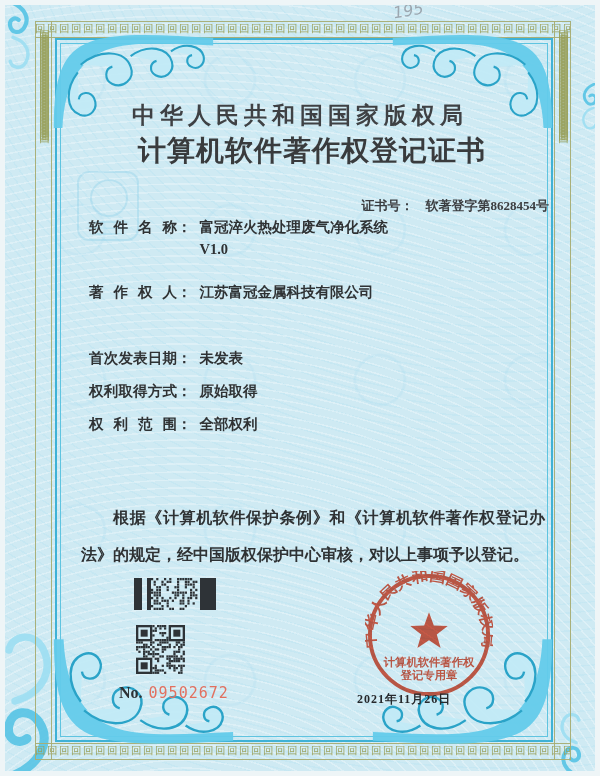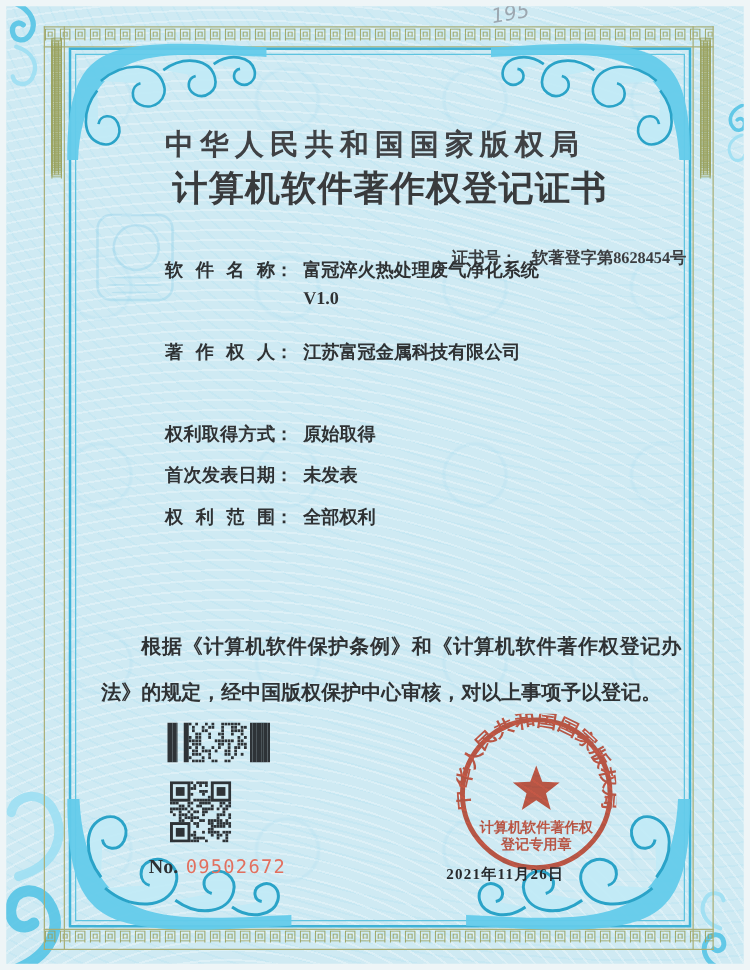--- a/index.html
+++ b/index.html
@@ -36,21 +36,21 @@
   .swirl{position:absolute;opacity:.85;}
   
   .pen-mark{position:absolute;left:388px;top:-4px;font-family:"DejaVu Sans",sans-serif;
     font-style:italic;font-size:16px;color:#8b919a;opacity:.75;transform:rotate(-10deg);}
   .title1{position:absolute;left:0;right:0;top:95px;text-align:center;
     font-size:23px;font-weight:600;letter-spacing:5px;color:#3f4144;}
   .title2{position:absolute;left:0;right:0;top:127px;text-align:center;
     font-size:28px;font-weight:700;letter-spacing:1px;color:#393b3d;margin-left:24px;}
   .certline{position:absolute;right:46px;top:192px;font-size:13px;font-weight:700;color:#3b3d40;}
   .certline .num{margin-left:12px;}
-  .fields{position:absolute;left:84px;top:201px;width:450px;color:#2f3234;margin-left:43px;}
+  .fields{position:absolute;left:84px;top:211px;width:450px;color:#2f3234;}
   .field-row{font-size:14.5px;font-weight:700;line-height:22px;}
   .field-row.gap-lg{margin-bottom:44px;}
   .field-row.gap-md{margin-bottom:21px;}
   .field-row.gap-sm{margin-bottom:11px;}
   .field-label{display:inline-block;width:88px;text-align:justify;text-align-last:justify;vertical-align:top;}
   .field-colon{vertical-align:top;}
   .field-value{display:inline-block;margin-left:8px;vertical-align:top;}
   .statement{position:absolute;left:76px;right:50px;top:494px;font-size:16px;font-weight:600;
     line-height:37px;color:#2f3234;text-indent:2em;text-align:justify;}
   .barcode{position:absolute;left:127px;top:573px;}
@@ -138,22 +138,22 @@
 
   <div class="title1">中华人民共和国国家版权局</div>
   <div class="title2">计算机软件著作权登记证书</div>
   <div class="certline">
     <span>证书号：</span><span class="num">软著登字第8628454号</span>
   </div>
 
   <div class="fields">
       <div class="field-row gap-md"><span class="field-label">软件名称</span><span class="field-colon">：</span><span class="field-value">富冠淬火热处理废气净化系统<br>V1.0</span></div>
       <div class="field-row gap-lg"><span class="field-label">著作权人</span><span class="field-colon">：</span><span class="field-value">江苏富冠金属科技有限公司</span></div>
+      <div class="field-row gap-sm"><span class="field-label">首次发表日期</span><span class="field-colon">：</span><span class="field-value">未发表</span></div>
       <div class="field-row gap-sm"><span class="field-label">权利取得方式</span><span class="field-colon">：</span><span class="field-value">原始取得</span></div>
-      <div class="field-row gap-sm"><span class="field-label">首次发表日期</span><span class="field-colon">：</span><span class="field-value">未发表</span></div>
       <div class="field-row gap-sm"><span class="field-label">权利范围</span><span class="field-colon">：</span><span class="field-value">全部权利</span></div>
     </div>
 
   <div class="statement">根据《计算机软件保护条例》和《计算机软件著作权登记办法》的规定，经中国版权保护中心审核，对以上事项予以登记。</div>
 
   <svg class="barcode" width="86" height="32">
       <rect x="2" y="0" width="2" height="32" fill="#2e3337"></rect>
       <rect x="4" y="0" width="2" height="32" fill="#2e3337"></rect>
       <rect x="6" y="0" width="3" height="32" fill="#2e3337"></rect>
       <rect x="9" y="0" width="1" height="32" fill="#2e3337"></rect>

